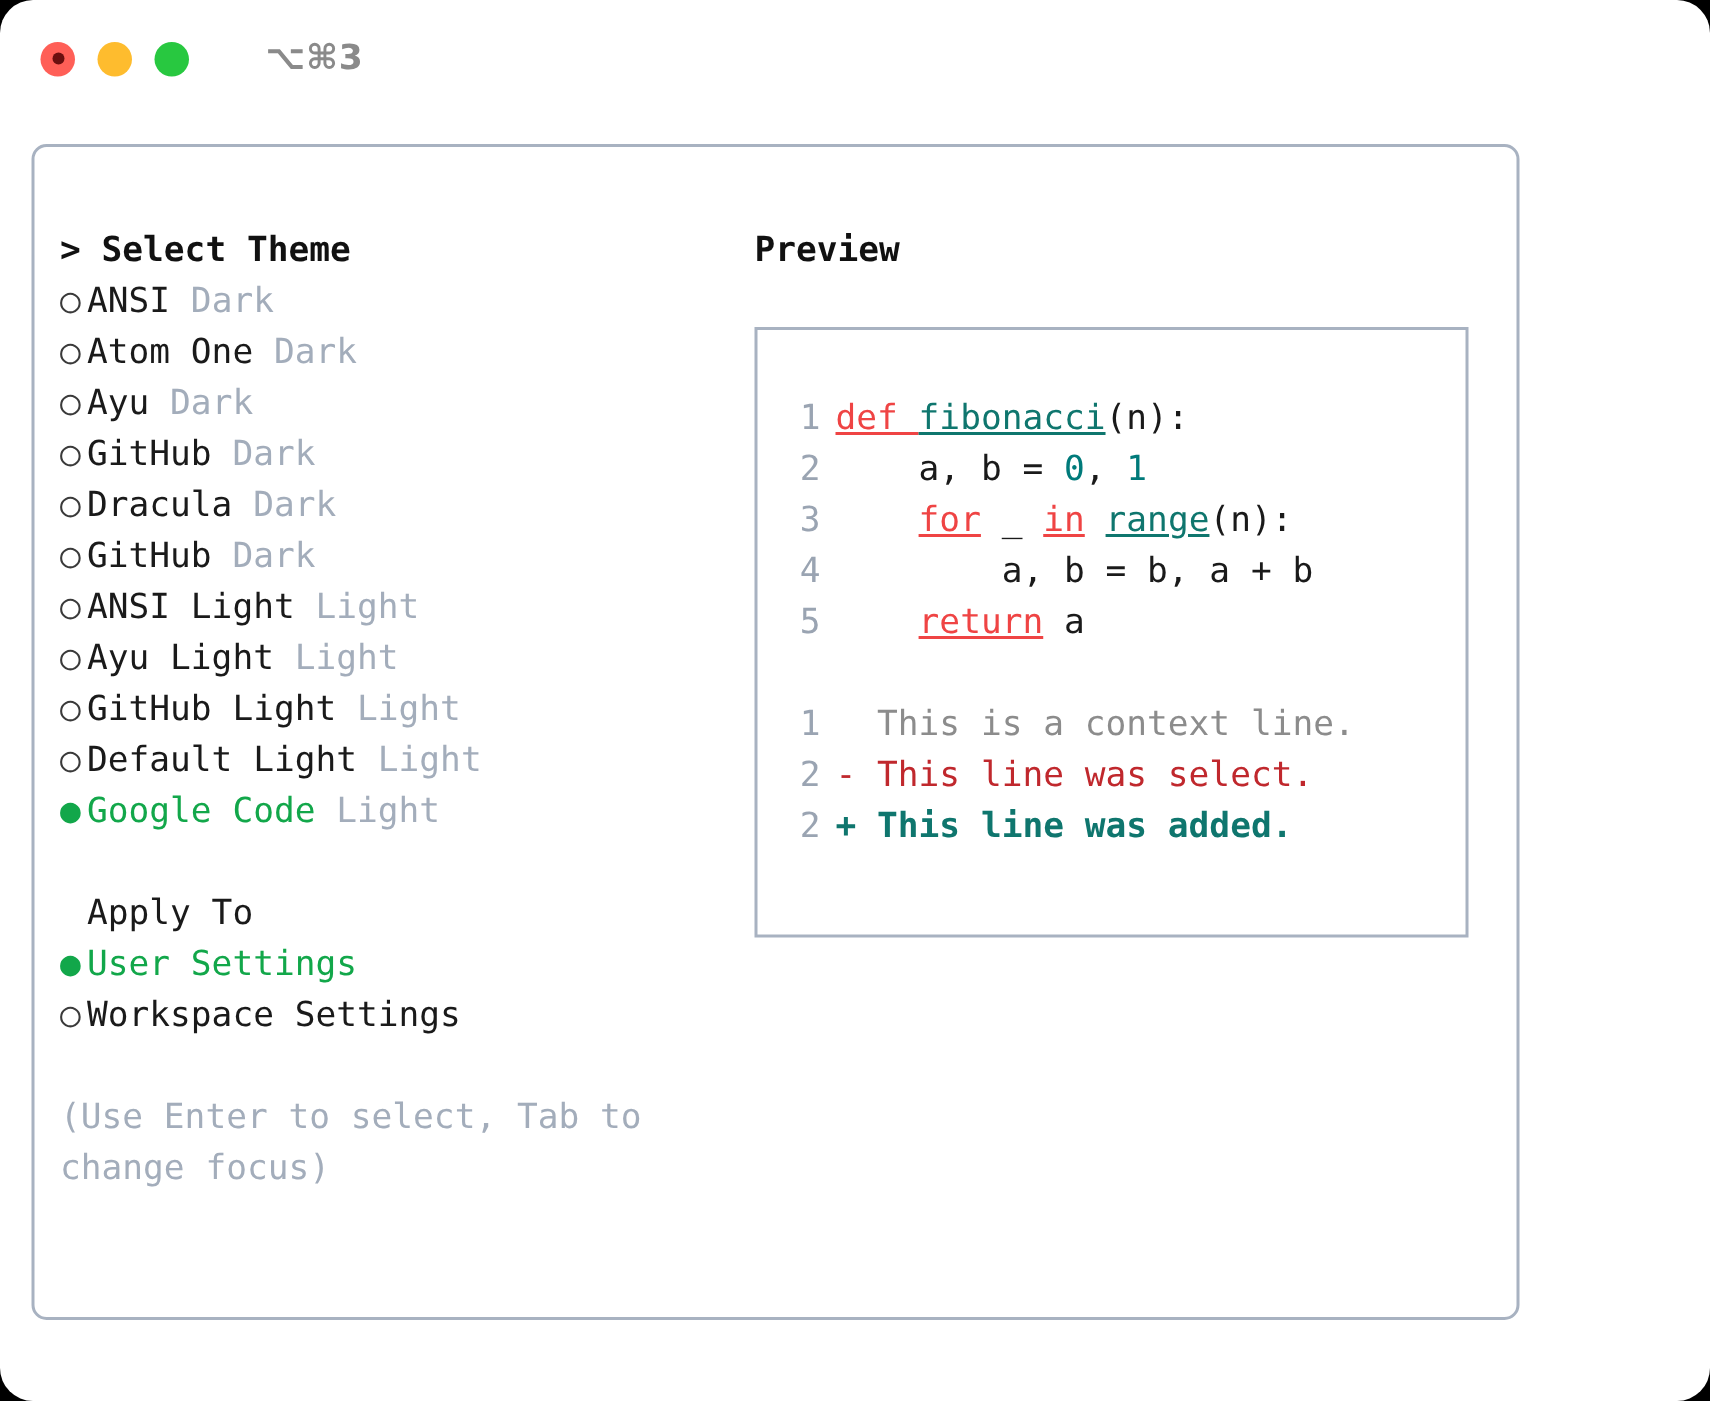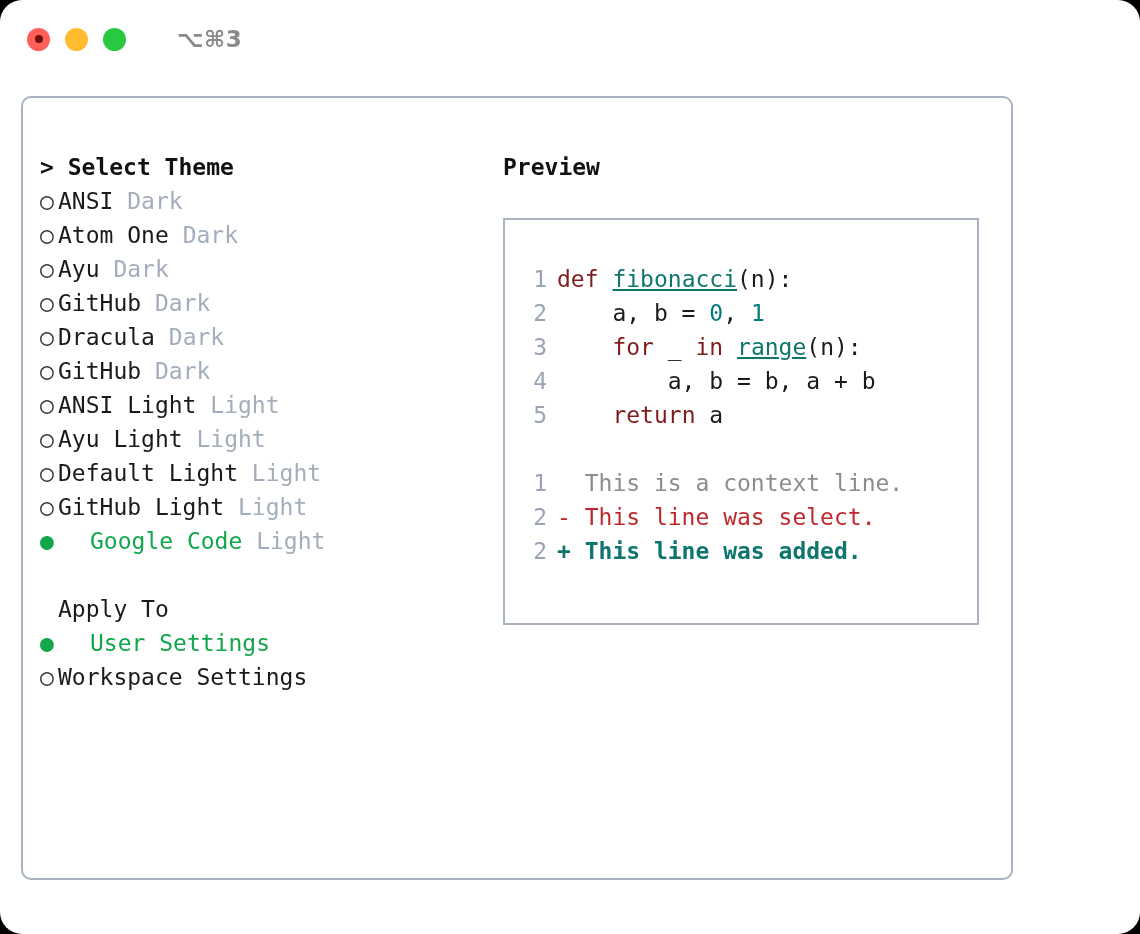--- a/index.html
+++ b/index.html
@@ -103,21 +103,21 @@
     color: #1a1a1a;
     white-space: pre;
   }
   .bullet {
     display: inline-block;
     width: 18px;
   }
   .bullet.off { color: #3a3a3a; }
   .bullet.on  { color: #12a74a; }
   .theme-row.selected .name,
-  .apply-row.selected .name { color: #12a74a; margin-left: 32px; }
+  .apply-row.selected .name { color: #12a74a; }
   .variant { color: #a3adbb; }
   .section-gap { height: 34px; }
   .group-label {
     font-size: 23px;
     line-height: 34px;
     color: #1a1a1a;
     padding-left: 18px;
     white-space: pre;
   }
   .hint {
@@ -160,21 +160,21 @@
     text-align: right;
     color: #9aa4b2;
     flex: none;
   }
   .code-text {
     padding-left: 10px;
   }
   .blank-line { height: 34px; }
 
   
-  .tok-kw   { color: #7f1d1d; }
+  .tok-kw   { color: #ef4444; text-decoration: underline; }
   .tok-fn   { color: #0f766e; text-decoration: underline; }
   .tok-num  { color: #007a7a; }
   .tok-plain{ color: #1a1a1a; }
 
   .diff-ctx { color: #8c8c8c; }
   .diff-del { color: #c0282d; }
   .diff-add { color: #0f766e; font-weight: bold; }
 </style>
 </head>
 <body>
@@ -199,33 +199,34 @@
         <div class="list-header">&gt; Select Theme</div>
         <div id="theme-list">
             <div class="theme-row"><span class="bullet off">○</span><span class="name">ANSI</span><span class="variant"> Dark</span></div>
             <div class="theme-row"><span class="bullet off">○</span><span class="name">Atom One</span><span class="variant"> Dark</span></div>
             <div class="theme-row"><span class="bullet off">○</span><span class="name">Ayu</span><span class="variant"> Dark</span></div>
             <div class="theme-row"><span class="bullet off">○</span><span class="name">GitHub</span><span class="variant"> Dark</span></div>
             <div class="theme-row"><span class="bullet off">○</span><span class="name">Dracula</span><span class="variant"> Dark</span></div>
             <div class="theme-row"><span class="bullet off">○</span><span class="name">GitHub</span><span class="variant"> Dark</span></div>
             <div class="theme-row"><span class="bullet off">○</span><span class="name">ANSI Light</span><span class="variant"> Light</span></div>
             <div class="theme-row"><span class="bullet off">○</span><span class="name">Ayu Light</span><span class="variant"> Light</span></div>
+            <div class="theme-row"><span class="bullet off">○</span><span class="name">GitHub Light</span><span class="variant"> Light</span></div>
             <div class="theme-row"><span class="bullet off">○</span><span class="name">Default Light</span><span class="variant"> Light</span></div>
-            <div class="theme-row"><span class="bullet off">○</span><span class="name">GitHub Light</span><span class="variant"> Light</span></div>
             <div class="theme-row selected"><span class="bullet on">●</span><span class="name">Google Code</span><span class="variant"> Light</span></div>
           </div>
 
         <div class="section-gap"></div>
 
         <div class="group-label">Apply To</div>
         <div id="apply-list">
             <div class="apply-row selected"><span class="bullet on">●</span><span class="name">User Settings</span></div>
             <div class="apply-row"><span class="bullet off">○</span><span class="name">Workspace Settings</span></div>
           </div>
 
+        <div class="hint">(Use Enter to select, Tab to change focus)</div>
       </div>
 
       <div class="right-col">
         <div class="preview-title">Preview</div>
         <div class="preview-box">
           <div id="code-block">
               <div class="code-line"><span class="gutter">1</span><span class="code-text"><span class="tok-kw">def </span><span class="tok-fn">fibonacci</span><span class="tok-plain">(n):</span></span></div>
               <div class="code-line"><span class="gutter">2</span><span class="code-text"><span class="tok-plain">    a, b = </span><span class="tok-num">0</span><span class="tok-plain">, </span><span class="tok-num">1</span></span></div>
               <div class="code-line"><span class="gutter">3</span><span class="code-text"><span class="tok-plain">    </span><span class="tok-kw">for</span><span class="tok-plain"> _ </span><span class="tok-kw">in</span><span class="tok-plain"> </span><span class="tok-fn">range</span><span class="tok-plain">(n):</span></span></div>
               <div class="code-line"><span class="gutter">4</span><span class="code-text"><span class="tok-plain">        a, b = b, a + b</span></span></div>

